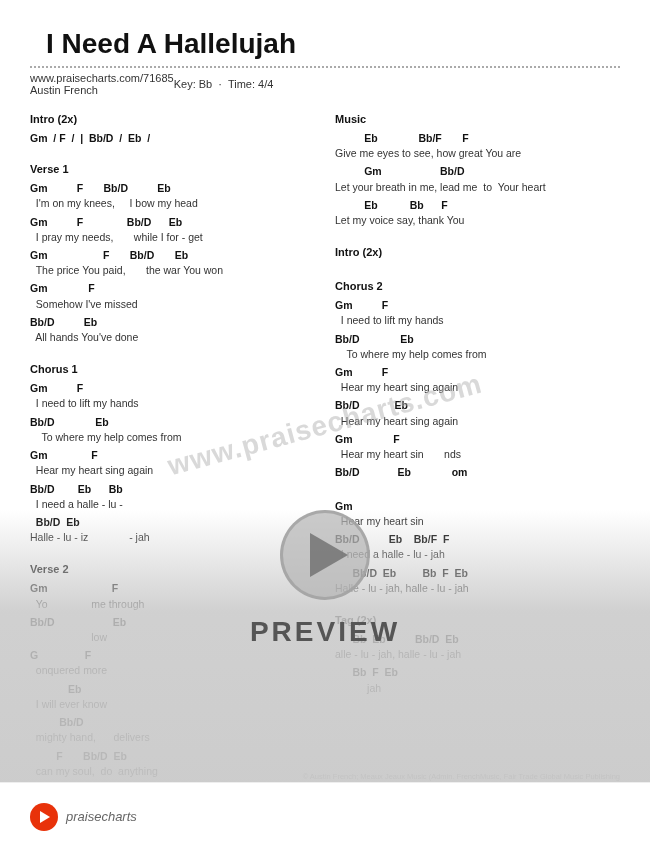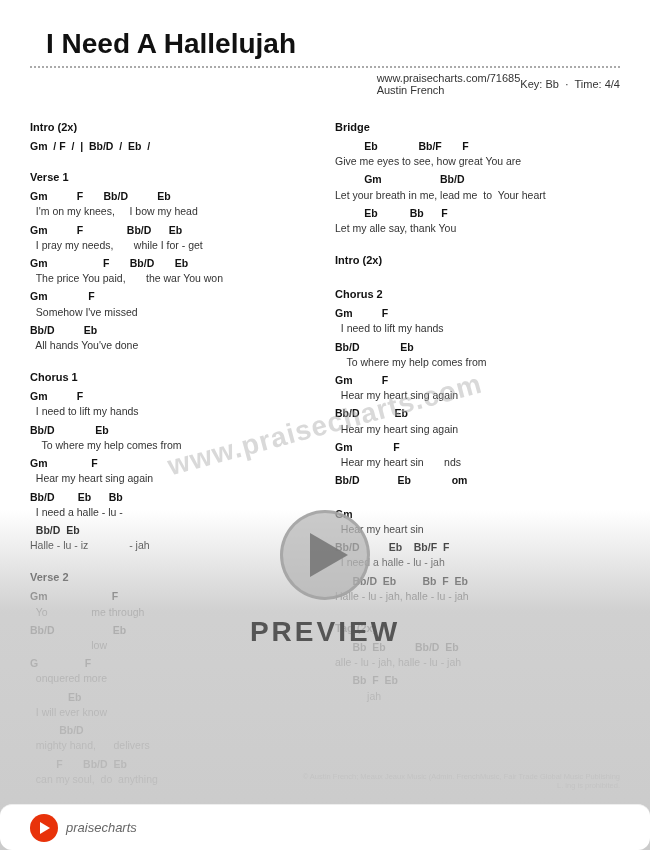--- a/index.html
+++ b/index.html
@@ -29,23 +29,23 @@
     }
 
     .dotted-line {
       border: none;
       border-top: 2px dotted #aaa;
       margin: 6px 0 4px 0;
     }
 
     .meta-row {
       display: flex;
-      justify-content: flex-end;
-      align-items: center;
-      margin-bottom: 14px;
+      justify-content: flex-start;
+      align-items: center;
+      margin-bottom: 6px;
     }
 
     .meta-left {
       font-size: 11px;
       color: #333;
     }
 
     .meta-right {
       font-size: 11px;
       color: #333;
@@ -131,28 +131,27 @@
       color: #555;
       letter-spacing: 3px;
     }
 
     
     .footer {
       position: absolute;
       bottom: 0;
       left: 0;
       width: 100%;
-      height: 46px;
+      height: 68px;
       background: #fff;
       display: flex;
       align-items: center;
       padding: 0 30px;
       z-index: 20;
       border-top: 1px solid #eee;
-      border-radius: 12px;
     }
 
     .footer-logo-circle {
       width: 28px;
       height: 28px;
       border-radius: 50%;
       background: #e8320a;
       display: flex;
       align-items: center;
       justify-content: center;
@@ -268,27 +267,27 @@
       <div class="lyric-line">  I will ever know</div>
       <div class="chord-line">          Bb/D</div>
       <div class="lyric-line">  mighty hand,      delivers</div>
       <div class="chord-line">         F       Bb/D  Eb</div>
       <div class="lyric-line">  can my soul,  do  anything</div>
 
     </div>
 
     <div class="col">
 
-      <div class="section-title">Bridge</div>
+      <div class="section-title">Music</div>
       <div class="chord-line">          Eb              Bb/F       F</div>
       <div class="lyric-line">Give me eyes to see, how great You are</div>
       <div class="chord-line">          Gm                    Bb/D</div>
       <div class="lyric-line">Let your breath in me, lead me  to  Your heart</div>
       <div class="chord-line">          Eb           Bb      F</div>
-      <div class="lyric-line">Let my alle say, thank You</div>
+      <div class="lyric-line">Let my voice say, thank You</div>
 
       <div class="spacer"></div>
 
       <div class="section-title">Intro (2x)</div>
 
       <div class="spacer"></div>
 
       <div class="section-title">Chorus 2</div>
       <div class="chord-line">Gm          F</div>
       <div class="lyric-line">  I need to lift my hands</div>

